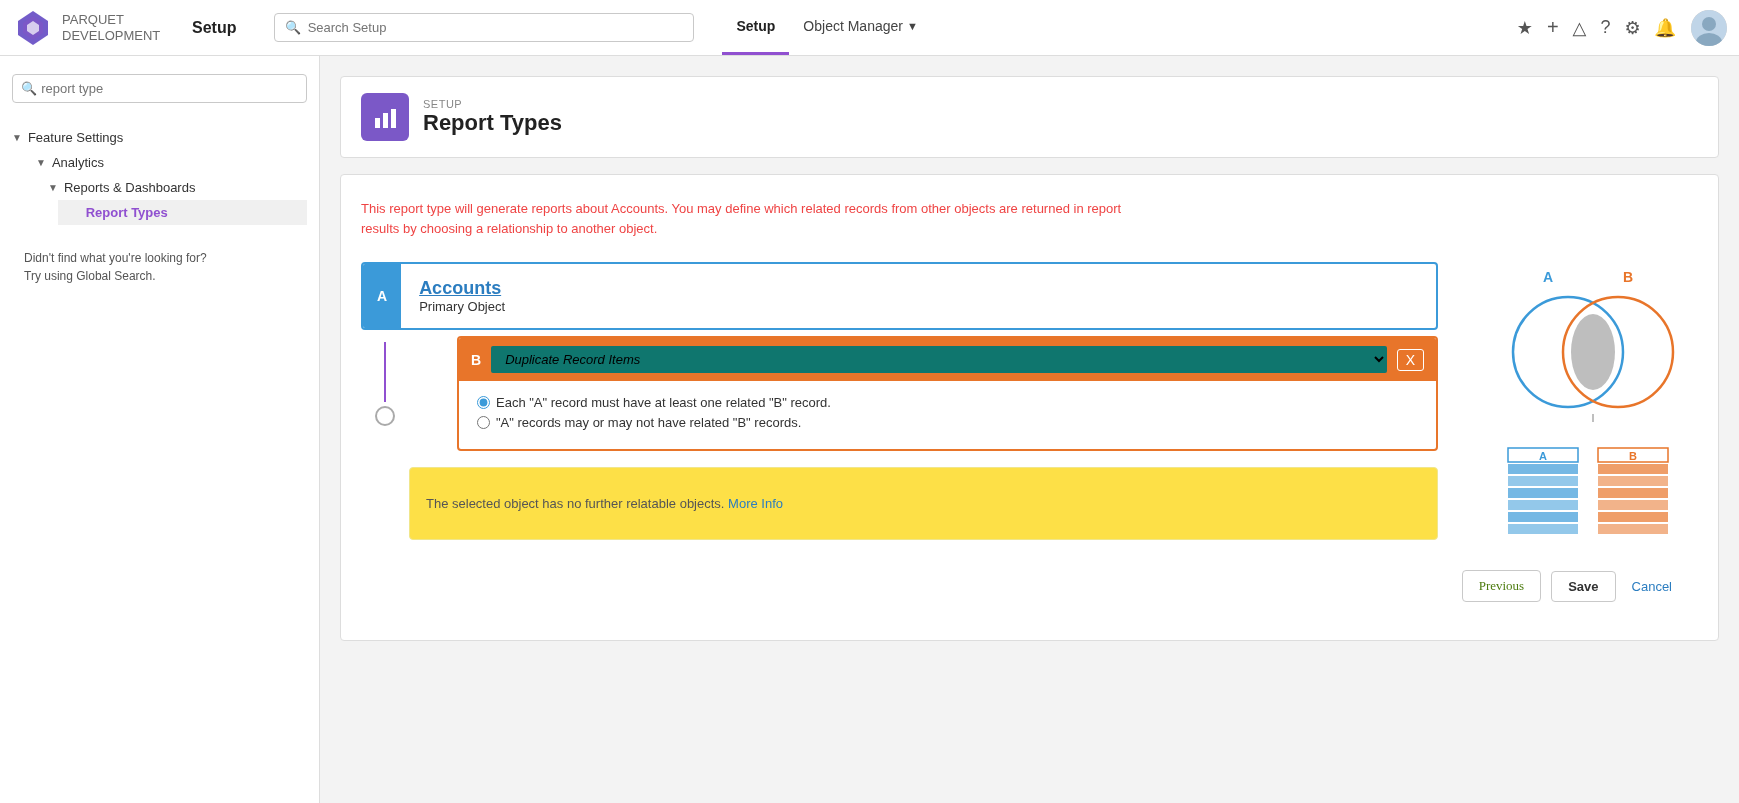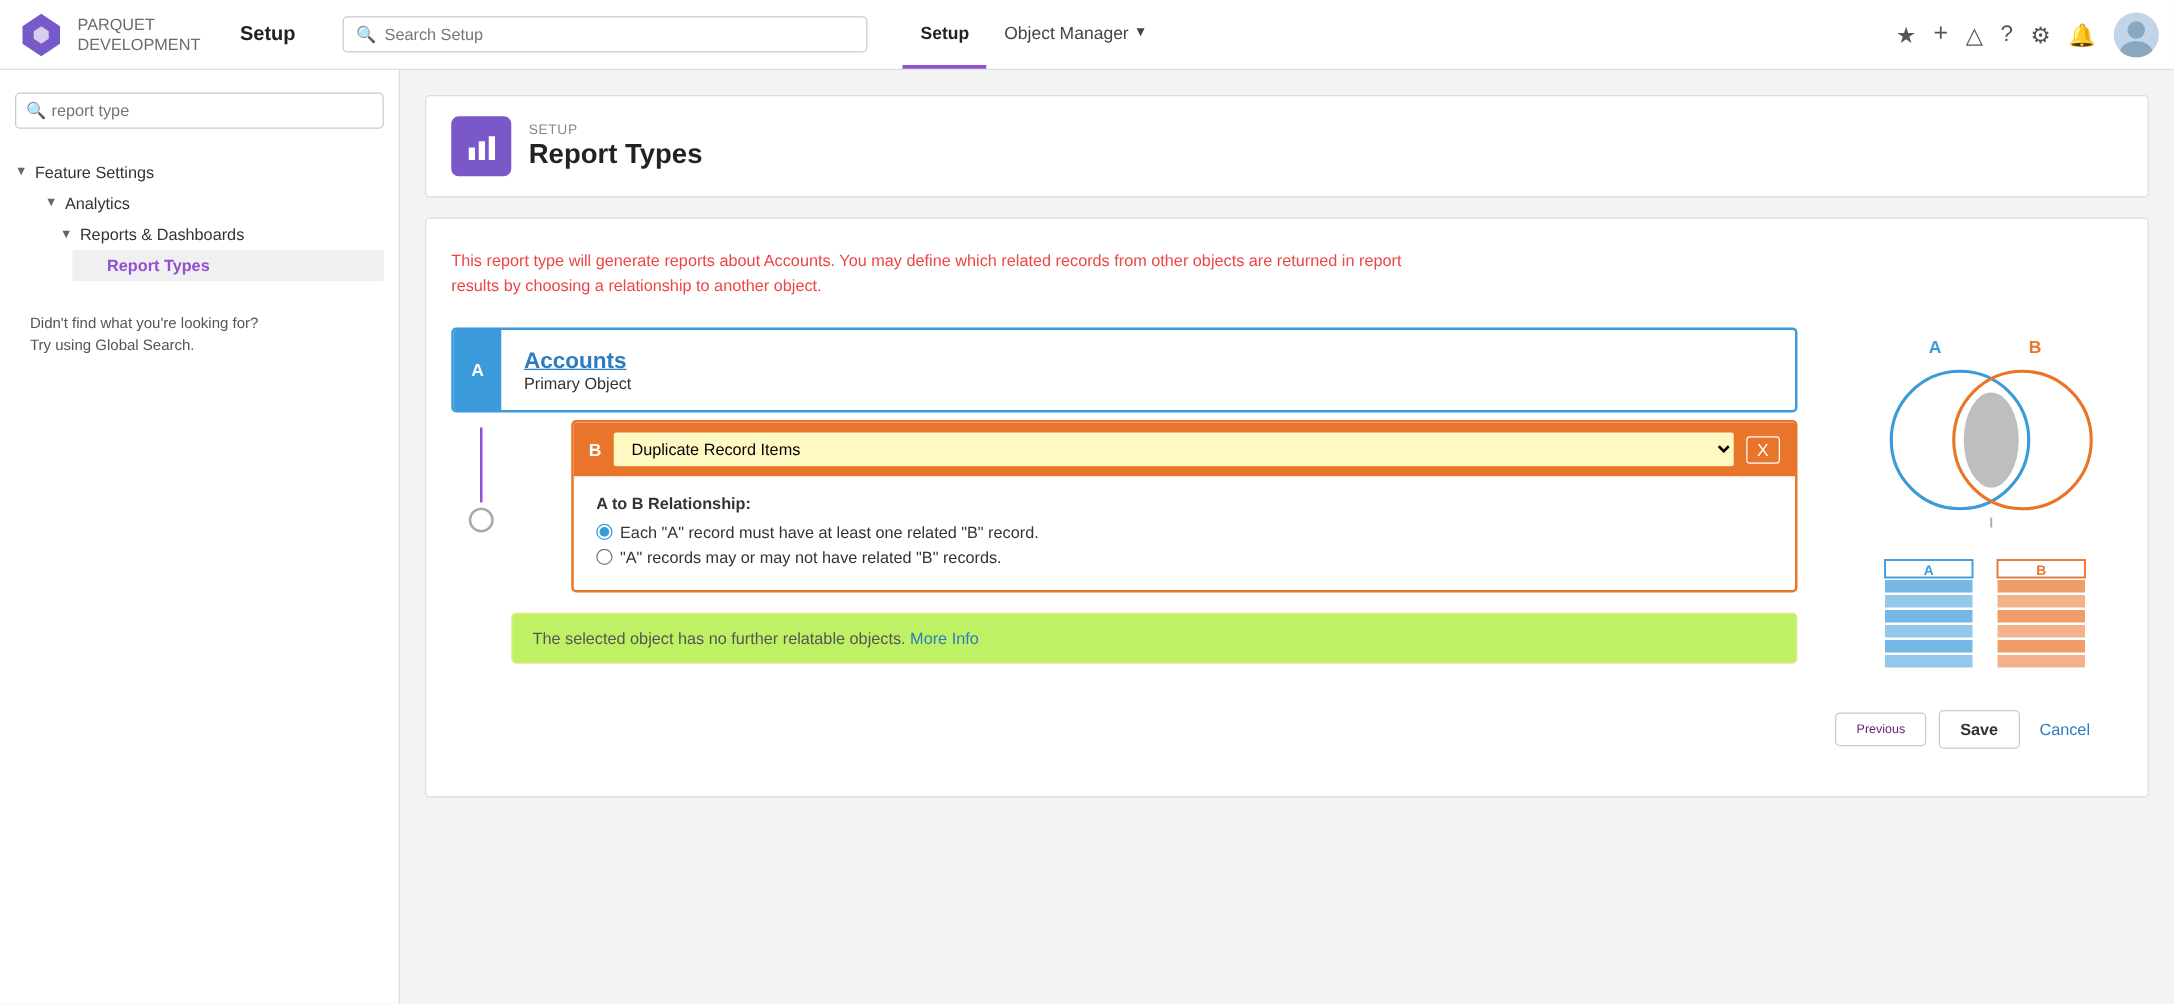--- a/index.html
+++ b/index.html
@@ -115,49 +115,49 @@
     .object-b-wrapper { margin-left: 48px; margin-top: 4px; }
     .object-b-box {
       border: 2px solid #e8752a; border-radius: 4px; overflow: hidden;
     }
     .object-b-header {
       background: #e8752a; display: flex; align-items: center; gap: 10px; padding: 8px 12px;
     }
     .object-label-b { color: #fff; font-weight: 700; font-size: 14px; }
     .object-b-select {
       flex: 1; padding: 5px 10px; border: none; border-radius: 2px; font-size: 13px;
-      background: #fef9c3; outline: none; cursor: pointer;
+      background: #0f766e; outline: none; cursor: pointer; font-style: italic;
     }
     .close-btn-b {
       background: transparent; border: 1px solid #fff; color: #fff; border-radius: 3px;
       cursor: pointer; padding: 2px 8px; font-size: 14px;
     }
     .object-b-body { padding: 14px 18px; }
     .relationship-title { font-weight: 700; font-size: 13px; margin-bottom: 8px; }
     .radio-row { display: flex; align-items: center; gap: 6px; margin-bottom: 5px; font-size: 13px; }
     .radio-row input[type="radio"] { accent-color: #3b9ad9; }
 
     
     .info-box {
-      background: #bef264; border: 1px solid #f0e68c; border-radius: 4px;
-      padding: 12px 16px; margin-top: 16px; margin-left: 48px; font-size: 13px; color: #555;
+      background: #fde047; border: 1px solid #f0e68c; border-radius: 4px;
+      padding: 28px 16px; margin-top: 16px; margin-left: 48px; font-size: 13px; color: #555;
     }
     .info-box a { color: #2b7dc0; text-decoration: none; }
 
     
     .venn-svg { width: 200px; height: 160px; }
 
     
     .footer-bar {
       display: flex; justify-content: flex-end; align-items: center;
       gap: 10px; padding: 14px 20px; margin-top: 16px;
     }
     .btn-previous {
       padding: 7px 16px; background: #fff; border: 1px solid #c9c9c9;
-      border-radius: 4px; cursor: pointer; font-size: 10px; color: #701a75;
+      border-radius: 4px; cursor: pointer; font-size: 13px; color: #4d7c0f; font-family: Liberation Serif, serif;
     }
     .btn-save {
       padding: 7px 16px; background: #fff; border: 1px solid #c9c9c9;
       border-radius: 4px; cursor: pointer; font-size: 13px; color: #333; font-weight: 600;
     }
     .btn-cancel {
       padding: 7px 6px; background: transparent; border: none;
       cursor: pointer; font-size: 13px; color: #2b7dc0; text-decoration: none;
     }
 
@@ -299,21 +299,20 @@
 
               <div class="object-b-box">
                 <div class="object-b-header">
                   <span class="object-label-b">B</span>
                   <select class="object-b-select">
                     <option>Duplicate Record Items</option>
                   </select>
                   <button class="close-btn-b">X</button>
                 </div>
                 <div class="object-b-body">
-                  <div class="relationship-title">A to B Relationship:</div>
                   <div class="radio-row">
                     <input type="radio" name="relationship" checked="" style="">
                     <span>Each "A" record must have at least one related "B" record.</span>
                   </div>
                   <div class="radio-row">
                     <input type="radio" name="relationship" style="">
                     <span>"A" records may or may not have related "B" records.</span>
                   </div>
                 </div>
               </div>

